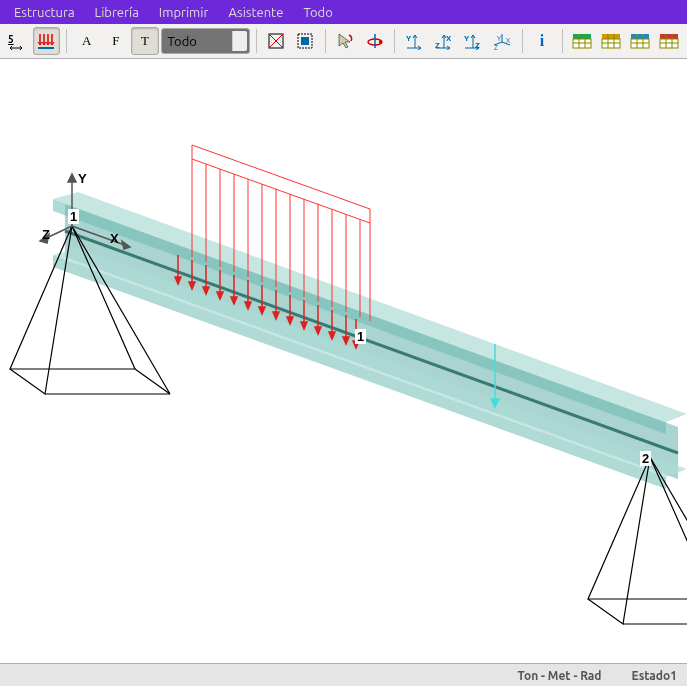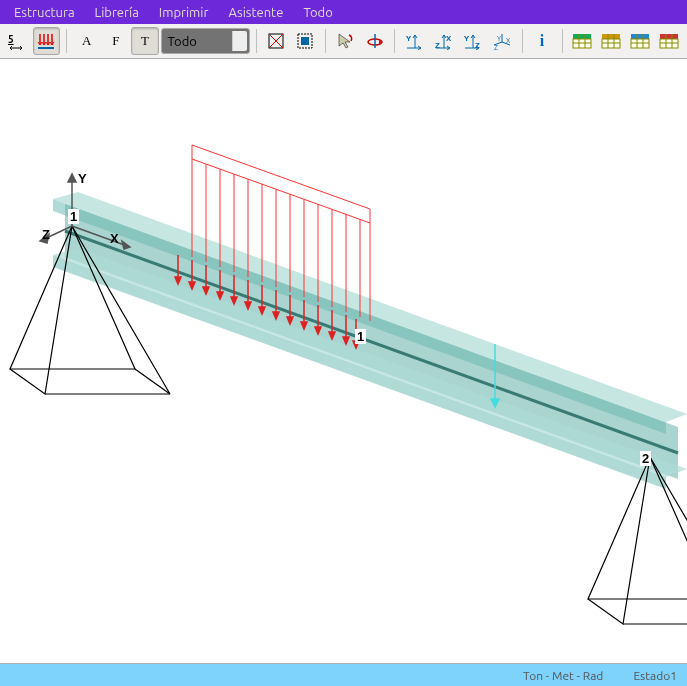--- a/index.html
+++ b/index.html
@@ -114,29 +114,30 @@
     font-family: Arial, sans-serif;
     font-weight: bold;
     color: #000;
   }
   .statusbar {
     position: absolute;
     bottom: 0;
     left: 0;
     right: 0;
     height: 22px;
-    background: #7dd3fc;
+    background: #e5e5e5;
     border-top: 1px solid #b0b0b0;
     display: flex;
     align-items: center;
     justify-content: flex-end;
     font-size: 12px;
     color: #555;
     padding: 0 10px;
     gap: 30px;
+    font-weight: bold;
   }
 </style>
 </head>
 <body>
 
 <div class="menubar">
   <div class="item">Estructura</div>
   <div class="item">Librería</div>
   <div class="item">Imprimir</div>
   <div class="item">Asistente</div>

